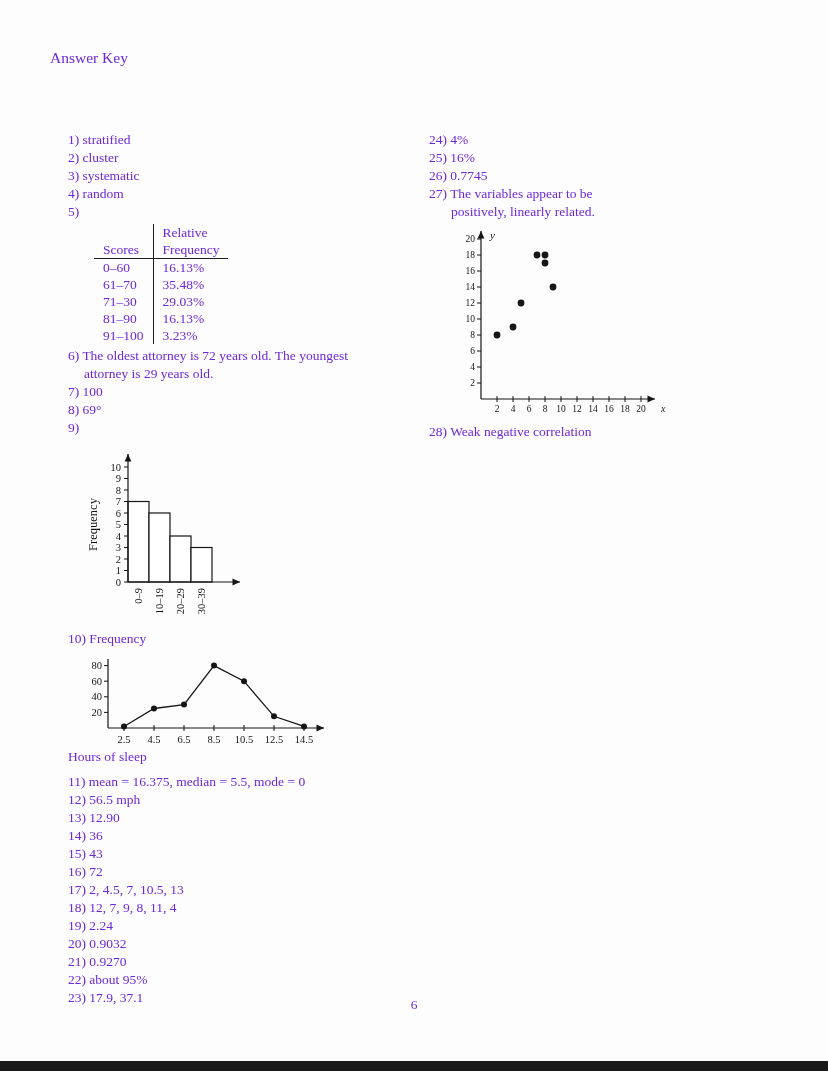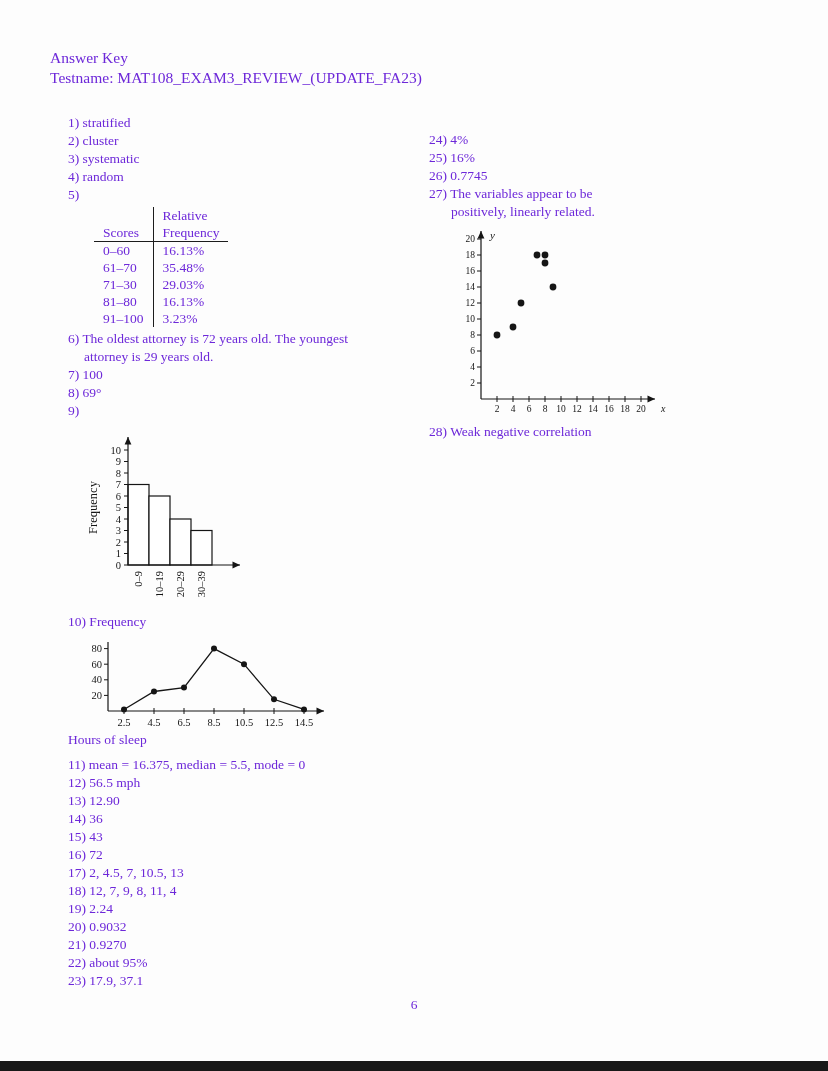--- a/index.html
+++ b/index.html
@@ -4,21 +4,21 @@
 <style>
   * { margin:0; padding:0; box-sizing:border-box; }
   html,body { background:#ffffff; }
   .page {
     position:relative; width:828px; height:1071px; background:#fdfdfd;
     font-family:"Liberation Serif","DejaVu Serif",serif; color:#6d28d9;
     overflow:hidden;
   }
   .header { position:absolute; left:50px; top:48px; font-size:15.5px; line-height:20px; }
   .col { position:absolute; font-size:13.5px; line-height:18px; }
-  #left-col  { left:68px;  top:114px; width:372px; }
+  #left-col  { left:68px;  top:131px; width:372px; }
   #right-col { left:429px; top:131px; width:372px; }
   .ln { white-space:normal; }
   .cont   { padding-left:16px; }
   .cont27 { padding-left:22px; }
   table.freq { border-collapse:collapse; margin:3px 0 3px 26px; font-size:13.5px; }
   .freq th, .freq td { padding:0 9px; font-weight:normal; text-align:left; line-height:17px; }
   .freq .c1 { border-right:1.3px solid #1c1c1c; vertical-align:bottom; }
   .freq thead th { border-bottom:1.3px solid #1c1c1c; }
   .fig { line-height:0; }
   #fig-9  { margin:5px 0 2px 16px; }
@@ -29,21 +29,20 @@
   .page-num { position:absolute; left:0; right:0; top:997px; text-align:center; font-size:13.5px; }
   .footer-bar { position:absolute; left:0; right:0; bottom:0; height:10px; background:#181818; }
 </style>
 </head>
 <body>
 
 <div class="page">
 
   <div class="header">
     <div>Answer Key</div>
-    <div>Testname: MAT108_EXAM3_REVIEW_(UPDATE_FA23)</div>
   </div>
 
   <div class="col" id="left-col">
     <div class="ln">1) stratified</div>
     <div class="ln">2) cluster</div>
     <div class="ln">3) systematic</div>
     <div class="ln">4) random</div>
     <div class="ln">5)</div>
 
     <table class="freq">
@@ -63,21 +62,21 @@
         </tr>
         <tr>
           <td class="c1">61–70</td>
           <td>35.48%</td>
         </tr>
         <tr>
           <td class="c1">71–30</td>
           <td>29.03%</td>
         </tr>
         <tr>
-          <td class="c1">81–80</td>
+          <td class="c1">81–90</td>
           <td>16.13%</td>
         </tr>
         <tr>
           <td class="c1">91–100</td>
           <td>3.23%</td>
         </tr>
       </tbody>
     </table>
 
     <div class="ln">6) The oldest attorney is 72 years old. The youngest</div>

